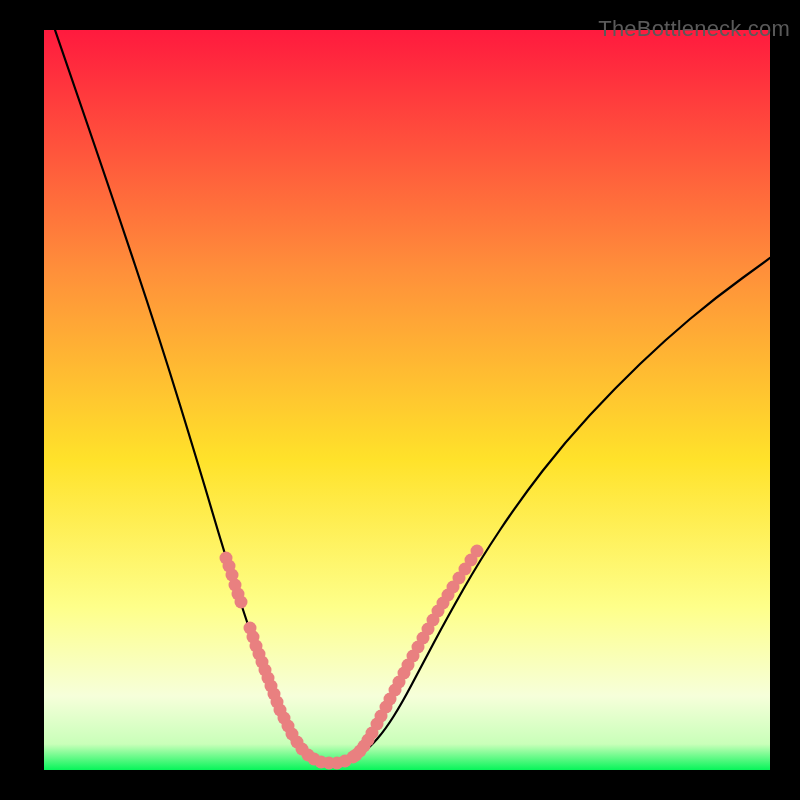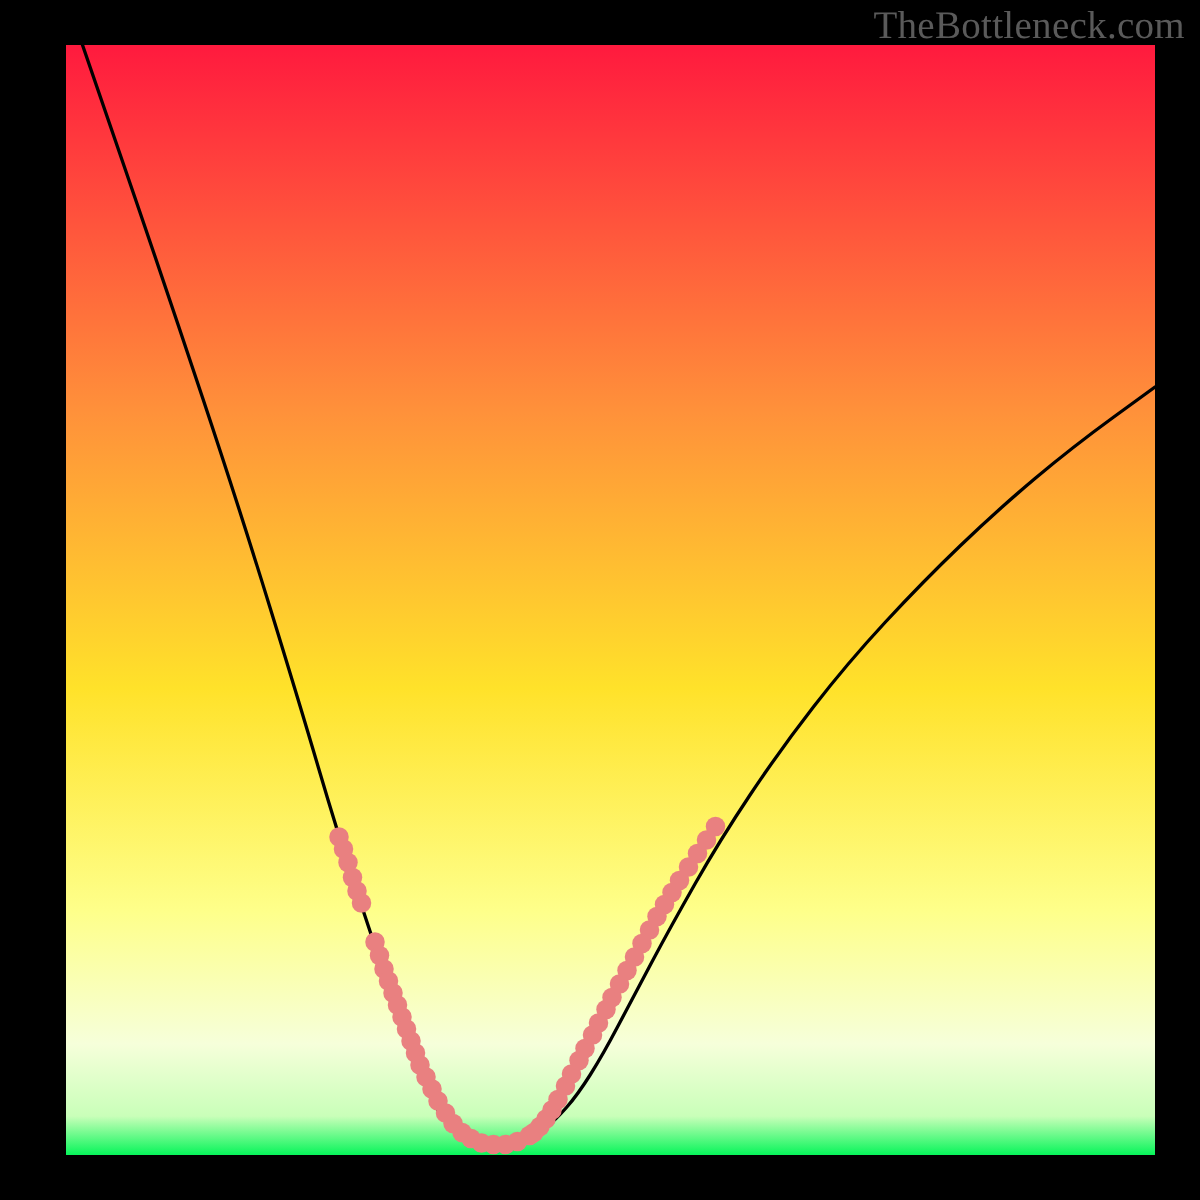--- a/index.html
+++ b/index.html
@@ -14,28 +14,27 @@
   .frame {
     position: absolute;
     left: 0;
     top: 0;
     width: 800px;
     height: 800px;
     background: #000;
   }
   .watermark {
     position: absolute;
-    top: 2px;
+    top: 16px;
     right: 10px;
     color: #5a5a5a;
-    font-size: 26px;
+    font-size: 22px;
     font-weight: 500;
     letter-spacing: 0.2px;
     z-index: 5;
-    font-family: Liberation Serif, serif;
   }
   svg {
     position: absolute;
     left: 0;
     top: 0;
   }
 </style>
 </head>
 <body>
 

